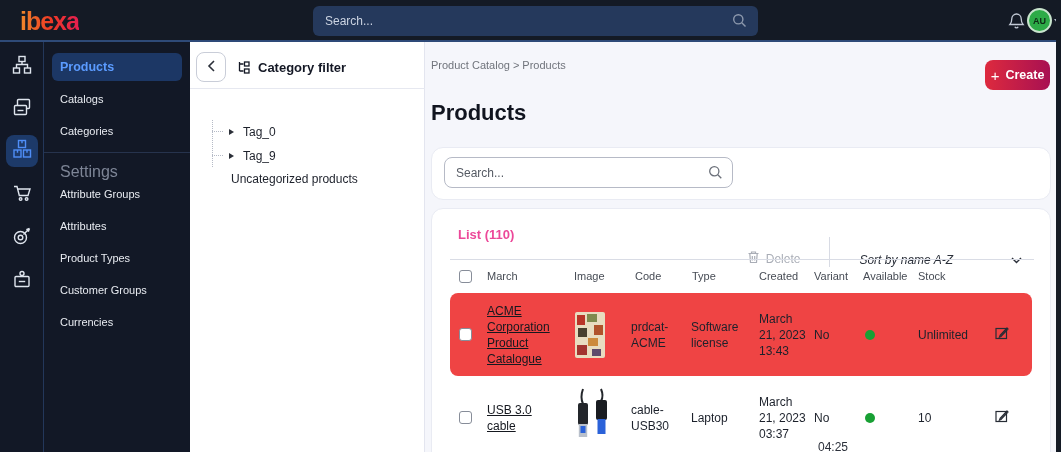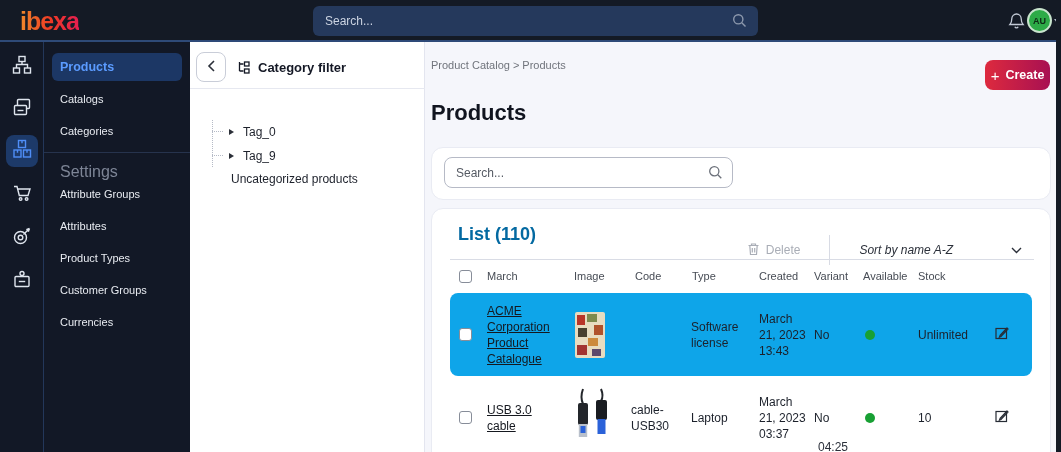--- a/index.html
+++ b/index.html
@@ -68,32 +68,32 @@
   .card { background:#fff; border:1px solid #e9ebf3; border-radius:12px; }
   .card-search { left:6px; top:105px; width:620px; height:53px; }
   .fsearch-wrap { position:absolute; left:12px; top:9px; width:289px; height:31px; }
   .fsearch { width:100%; height:100%; border:1px solid #b6bac6; border-radius:8px; font-size:12px; color:#565b64;
              padding:0 32px 0 11px; font-family:"Liberation Sans",sans-serif; background:#fff; }
   .fsearch::placeholder { color:#565b64; }
   .fsearch-icon { position:absolute; right:10px; top:8px; }
 
   .card-list { left:6px; top:166px; width:620px; height:300px; }
   .list-title { position:absolute; left:26px; top:0; height:50px; display:flex; align-items:center;
-                font-size:18px; font-weight:bold; color:#0369a1; }
-  .list-actions { position:absolute; right:28px; top:16px; height:50px; display:flex; align-items:center; gap:29px; }
+                font-size:13px; font-weight:bold; color:#ec4899; }
+  .list-actions { position:absolute; right:28px; top:8px; height:50px; display:flex; align-items:flex-end; gap:29px; }
   .delete-btn { display:flex; align-items:center; gap:6px; color:#a9adb6; font-size:12px; background:none; border:none;
                 cursor:default; font-family:"Liberation Sans",sans-serif; }
   .v-divider { width:1px; height:30px; background:#d8dbe4; }
   .sort-dd { display:flex; align-items:center; gap:58px; font-size:12px; color:#2b303a; cursor:pointer;font-style:italic; }
   .list-divider { position:absolute; left:18px; top:50px; width:584px; border-top:1px solid #d9dce5; }
 
   .thead { position:absolute; left:18px; top:50px; width:584px; height:34px; }
   .th { position:absolute; top:0; height:34px; display:flex; align-items:center; font-size:11px; color:#474c55; }
   .row { position:absolute; left:18px; width:582px; height:83px; }
-  .row.alt { background:#0ea5e9; border-radius:8px; }
+  .row.alt { background:#ef4444; border-radius:8px; }
   .cell { position:absolute; top:0; height:100%; display:flex; align-items:center; font-size:12px; color:#1c212b; }
   .checkbox { width:13px; height:13px; border:1.5px solid #878d99; border-radius:3px; background:#fff; cursor:pointer; }
   .name-link { width:68px; line-height:16px; text-decoration:underline; color:#15181f; cursor:pointer; word-wrap:break-word; }
   .wrapcell { line-height:16px; word-wrap:break-word; }
   .green-dot { width:10px; height:10px; border-radius:50%; background:#18a034; }
   .edit-btn { background:none; border:none; cursor:pointer; padding:0; }
 
   .img-acme { width:30px; height:46px; border-radius:2px;
     background: linear-gradient(#b93529 0 0) 2px 3px / 8px 10px no-repeat,
                 linear-gradient(#7f8a4e 0 0) 12px 2px / 10px 8px no-repeat,
@@ -302,20 +302,23 @@
       <div class="row alt" style="top:84px">
         <div class="cell" style="left:9px">
             <span class="checkbox"></span>
           </div>
         <div class="cell" style="left:37px">
             <span class="name-link">ACME Corporation Product Catalogue</span>
           </div>
         <div class="cell" style="left:125px">
             <span class="img-acme"></span>
           </div>
+        <div class="cell" style="left:181px">
+            <span class="wrapcell" style="width:58px">prdcat-ACME</span>
+          </div>
         <div class="cell" style="left:241px">
             <span class="wrapcell" style="width:60px">Software license</span>
           </div>
         <div class="cell" style="left:309px">
             <span class="wrapcell" style="width:48px">March 21, 2023 13:43</span>
           </div>
         <div class="cell" style="left:364px">
             <span>No</span>
           </div>
         <div class="cell" style="left:415px">

